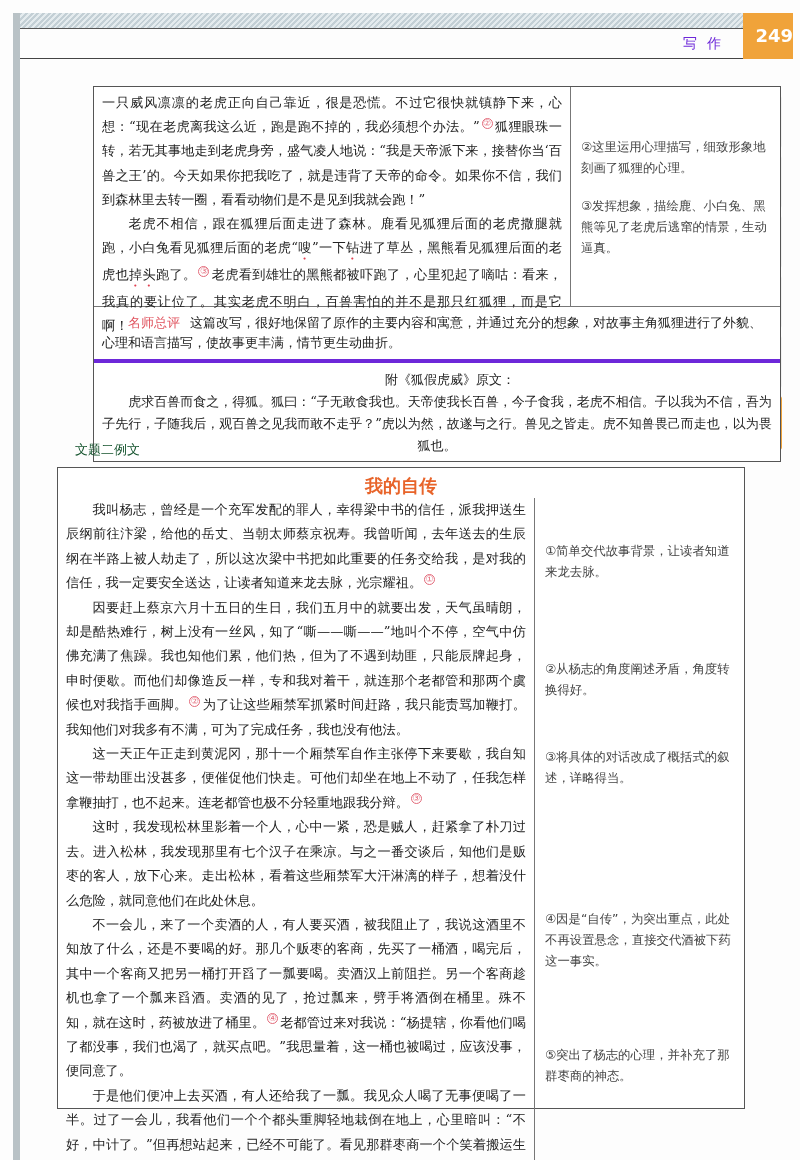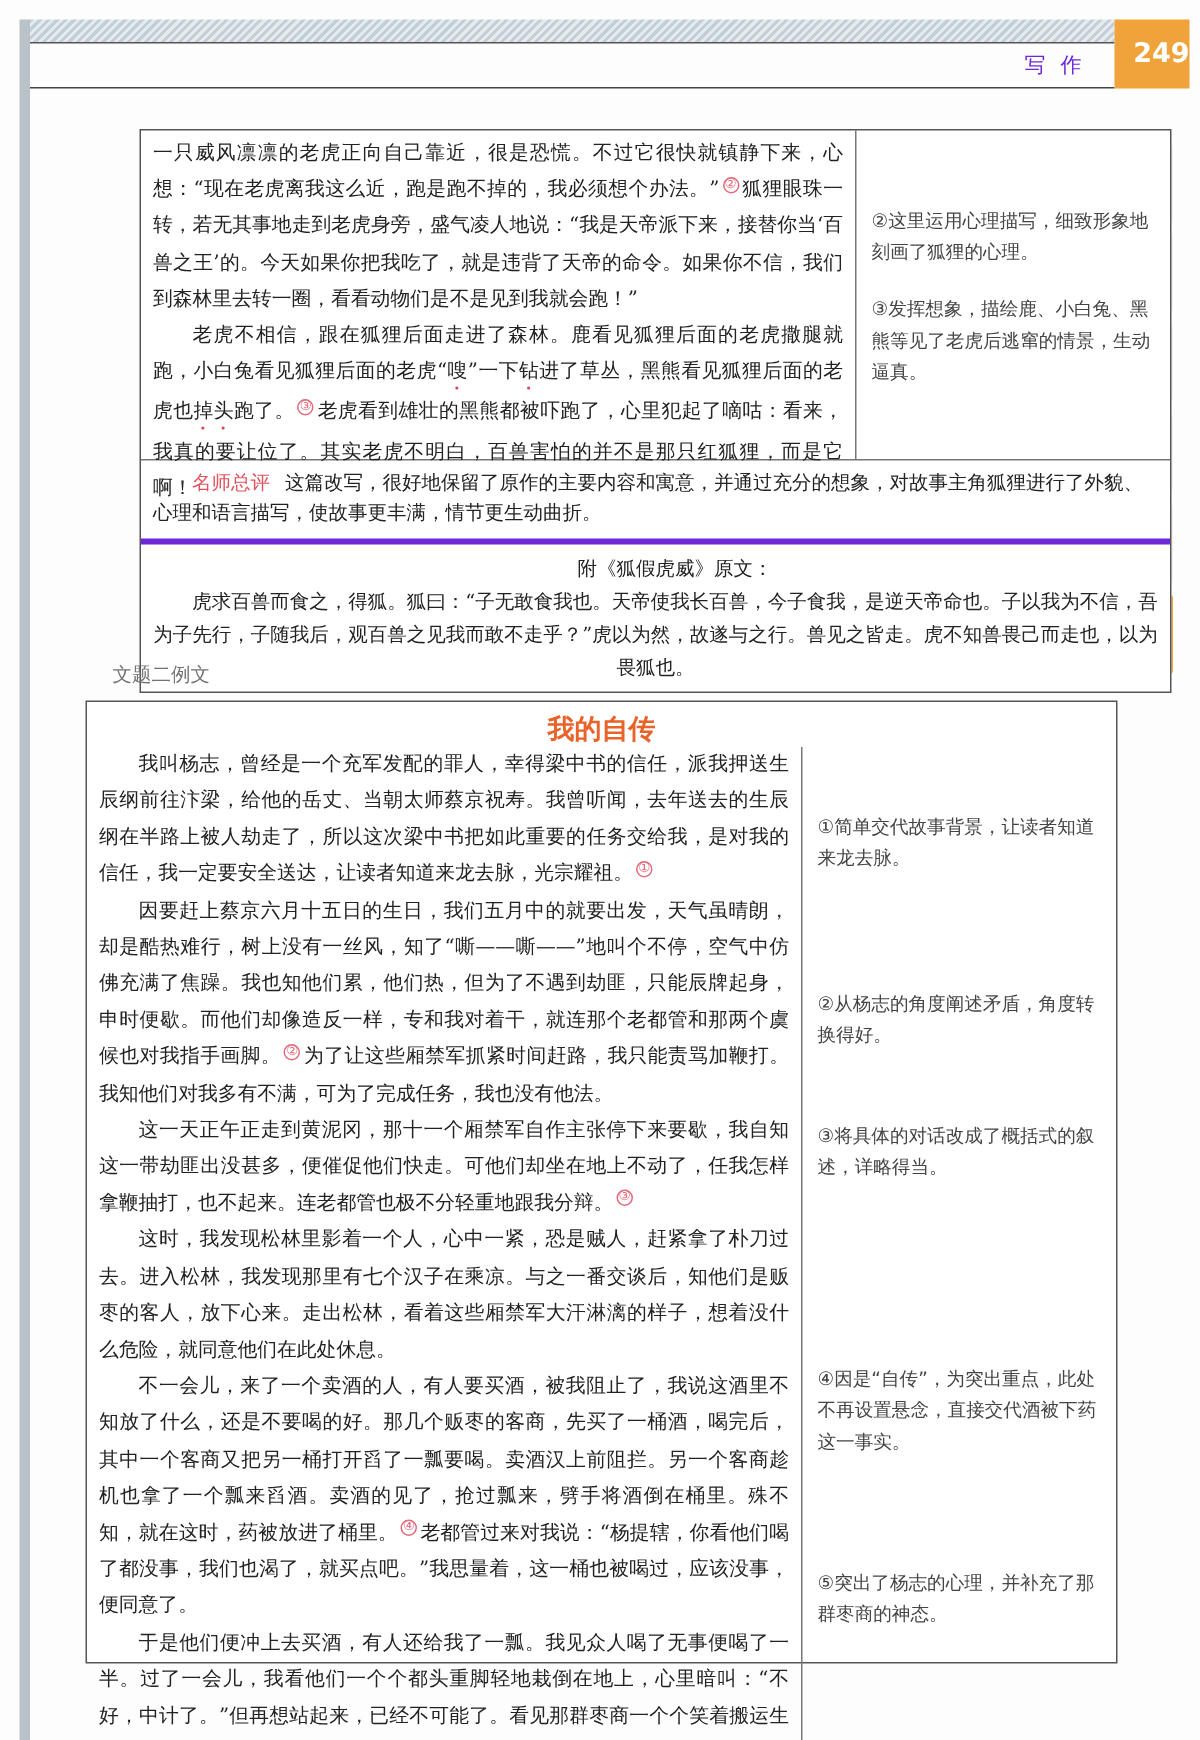--- a/index.html
+++ b/index.html
@@ -25,21 +25,21 @@
   .main-col { flex: 1; padding: 4px 8px 4px 8px; font-size: 13.2px; line-height: 24.2px; text-align: justify; }
   .note-col { width: 210px; border-left: 1px solid #777; padding: 4px 10px; font-size: 12.4px; line-height: 21px; color: #444; font-family: "DejaVu Sans", sans-serif; }
   .indent { text-indent: 2em; }
   .sup { color: #e36a7a; font-size: 9px; vertical-align: super; border: 1px solid #e36a7a; border-radius: 50%; display: inline-block; width: 11px; height: 11px; line-height: 9px; text-align: center; margin: 0 2px; text-indent: 0; }
   .dot { text-emphasis: dot #e04050; -webkit-text-emphasis: dot #e04050; text-emphasis-position: under; -webkit-text-emphasis-position: under; }
 
   .review { padding: 6px 8px; font-size: 13px; line-height: 20px; border-bottom: 4px solid #6d28d9; }
   .review .label { color: #e0535e; font-family: "DejaVu Sans", sans-serif; margin-left: 2em; margin-right: 10px; }
   .orig { padding: 6px 8px 10px; font-size: 13px; line-height: 22px; text-align: center; }
 
-  .ex-title { position: absolute; left: 75px; top: 441px; color: #737373; font-family: "DejaVu Sans", sans-serif; font-size: 13px; }
+  .ex-title { position: absolute; left: 75px; top: 441px; color: #14532d; font-family: "DejaVu Sans", sans-serif; font-size: 13px; }
 
   .essay-head { display: flex; border-bottom: none; }
   .essay-title { flex: 1; text-align: center; color: #e8642a; font-family: "DejaVu Sans", sans-serif; font-weight: bold; font-size: 18px; padding-top: 6px; }
   .notes-head { width: 210px; border-left: 1px solid #777; color: #e0535e; font-family: "DejaVu Sans", sans-serif; font-size: 13px; padding: 6px 8px 0; }
   .essay-body { display: flex; }
   .essay-body .main-col { line-height: 24.4px; padding-top: 0; }
   .note { position: absolute; left: 10px; right: 8px; }
   .notes-wrap { position: relative; width: 210px; border-left: 1px solid #777; font-family: "DejaVu Sans", sans-serif; font-size: 12.4px; line-height: 21px; color: #444; }
 </style>
 </head>
@@ -75,21 +75,21 @@
     <div class="note-col" style="position:relative;">
       <p style="position:absolute; top:49px; left:10px; right:8px;">②这里运用心理描写，细致形象地刻画了狐狸的心理。</p>
       <p style="position:absolute; top:108px; left:10px; right:8px;">③发挥想象，描绘鹿、小白兔、黑熊等见了老虎后逃窜的情景，生动逼真。</p>
     </div>
   </div>
   <div class="review">
     <span class="label">名师总评</span><span>这篇改写，很好地保留了原作的主要内容和寓意，并通过充分的想象，对故事主角狐狸进行了外貌、心理和语言描写，使故事更丰满，情节更生动曲折。</span>
   </div>
   <div class="orig">
     <p class="indent">附《狐假虎威》原文：</p>
-    <p class="indent">虎求百兽而食之，得狐。狐曰：“子无敢食我也。天帝使我长百兽，今子食我，是逆天帝命也。子以我为不信，吾为子先行，子随我后，观百兽之见我而敢不走乎？”虎以为然，故遂与之行。兽见之皆走。虎不知兽畏己而走也，以为畏狐也。</p>
+    <p class="indent">虎求百兽而食之，得狐。狐曰：“子无敢食我也。天帝使我长百兽，今子食我，老虎不相信。子以我为不信，吾为子先行，子随我后，观百兽之见我而敢不走乎？”虎以为然，故遂与之行。兽见之皆走。虎不知兽畏己而走也，以为畏狐也。</p>
   </div>
 </div>
 
 <div class="ex-title">文题二例文</div>
 
 <div class="box" style="left:57px; top:467px; width:688px; height:642px; display:flex; flex-direction:column;">
   <div class="essay-head">
     <div class="essay-title">我的自传</div>
   </div>
   <div class="essay-body" style="flex:1;">

